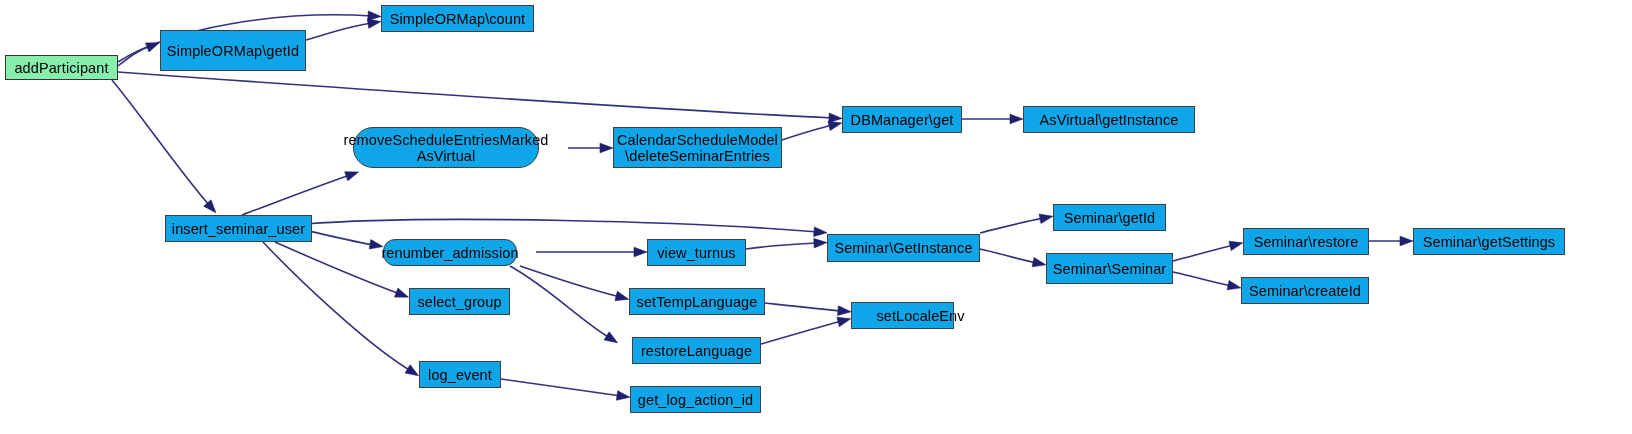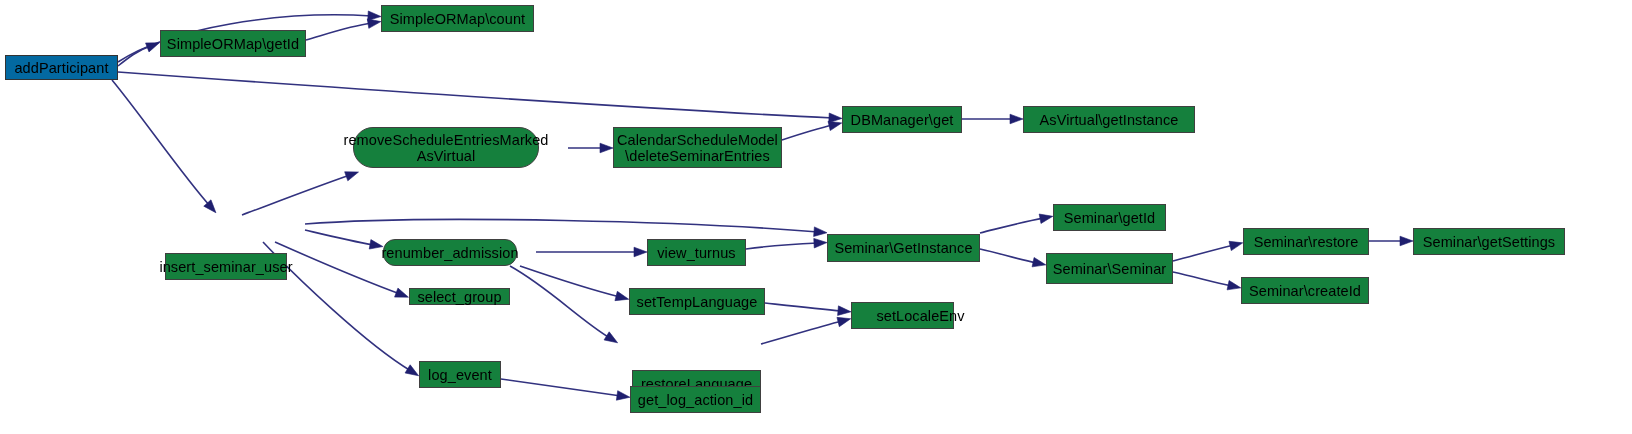--- a/index.html
+++ b/index.html
@@ -29,34 +29,34 @@
   }
   .edge-arrow {
     fill: #1f1f6e;
     stroke: #1f1f6e;
     stroke-width: 0.6px;
   }
   .node-box {
     position: absolute;
     box-sizing: border-box;
     border: 1.4px solid #404040;
-    background: #15803d;
+    background: #0ea5e9;
     display: flex;
     align-items: center;
     justify-content: center;
     text-align: center;
     color: #000000;
     font-size: 14.5px;
     line-height: 16px;
     letter-spacing: 0.1px;
     white-space: pre-line;
     user-select: none;
   }
   .node-box.highlight {
-    background: #0369a1;
+    background: #86efac;
     border-color: #333333;
   }
   .node-label {
     display: block;
     padding: 0 3px;
   }
 </style>
 </head>
 <body>
 
@@ -109,36 +109,36 @@
       <path d="M 765,303 C 792,306 818,309 842,311" class="edge-path"></path>
       <polygon points="850.9661125830345,311.7802724833993 837.5989157497272,315.43513894055206 838.4312063986865,305.8712855186486" class="edge-arrow"></polygon>
       <path d="M 761,344 C 790,336 818,327 842,321" class="edge-path"></path>
       <polygon points="850.7139752972722,318.7490814056193 839.3276120071041,326.6478617560477 836.9266321730981,317.3529547722906" class="edge-arrow"></polygon>
       <path d="M 501,379 C 536,384 585,391 621,396" class="edge-path"></path>
       <polygon points="629.9136837225379,397.2434799936317 616.3751734600462,400.2013068770728 617.70155211992,390.69337757303236" class="edge-arrow"></polygon>
     </svg>
   <div id="node-layer">
       <div class="node-box highlight" style="left: 5px; top: 55px; width: 113px; height: 25px;"><span class="node-label">addParticipant</span></div>
       <div class="node-box" style="left: 381px; top: 5px; width: 153px; height: 27px;"><span class="node-label">SimpleORMap\count</span></div>
-      <div class="node-box" style="left: 160px; top: 30px; width: 146px; height: 27px; justify-content: center;"><span class="node-label">SimpleORMap\getId</span></div>
+      <div class="node-box" style="left: 160px; top: 30px; width: 146px; height: 41px; justify-content: center;"><span class="node-label">SimpleORMap\getId</span></div>
       <div class="node-box" style="left: 842px; top: 106px; width: 120px; height: 27px;"><span class="node-label">DBManager\get</span></div>
       <div class="node-box" style="left: 1023px; top: 106px; width: 172px; height: 27px;"><span class="node-label">AsVirtual\getInstance</span></div>
       <div class="node-box" style="left: 353px; top: 127px; width: 186px; height: 41px; border-radius: 20px;"><span class="node-label">removeScheduleEntriesMarked
 AsVirtual</span></div>
       <div class="node-box" style="left: 613px; top: 127px; width: 169px; height: 41px;"><span class="node-label">CalendarScheduleModel
 \deleteSeminarEntries</span></div>
-      <div class="node-box" style="left: 165px; top: 215px; width: 122px; height: 27px; margin-top: 38px;"><span class="node-label">insert_seminar_user</span></div>
+      <div class="node-box" style="left: 165px; top: 215px; width: 147px; height: 27px;"><span class="node-label">insert_seminar_user</span></div>
       <div class="node-box" style="left: 383px; top: 239px; width: 134px; height: 27px; border-radius: 12px;"><span class="node-label">renumber_admission</span></div>
       <div class="node-box" style="left: 647px; top: 239px; width: 99px; height: 27px; justify-content: center;"><span class="node-label">view_turnus</span></div>
       <div class="node-box" style="left: 827px; top: 234px; width: 153px; height: 28px;"><span class="node-label">Seminar\GetInstance</span></div>
       <div class="node-box" style="left: 1053px; top: 204px; width: 113px; height: 27px;"><span class="node-label">Seminar\getId</span></div>
       <div class="node-box" style="left: 1046px; top: 253px; width: 127px; height: 31px;"><span class="node-label">Seminar\Seminar</span></div>
       <div class="node-box" style="left: 1243px; top: 228px; width: 126px; height: 27px;"><span class="node-label">Seminar\restore</span></div>
       <div class="node-box" style="left: 1241px; top: 277px; width: 128px; height: 27px;"><span class="node-label">Seminar\createId</span></div>
       <div class="node-box" style="left: 1413px; top: 228px; width: 152px; height: 27px;"><span class="node-label">Seminar\getSettings</span></div>
-      <div class="node-box" style="left: 409px; top: 288px; width: 101px; height: 17px;"><span class="node-label">select_group</span></div>
+      <div class="node-box" style="left: 409px; top: 288px; width: 101px; height: 27px;"><span class="node-label">select_group</span></div>
       <div class="node-box" style="left: 629px; top: 288px; width: 136px; height: 27px;"><span class="node-label">setTempLanguage</span></div>
-      <div class="node-box" style="left: 632px; top: 337px; width: 129px; height: 27px; margin-top: 33px;"><span class="node-label">restoreLanguage</span></div>
+      <div class="node-box" style="left: 632px; top: 337px; width: 129px; height: 27px;"><span class="node-label">restoreLanguage</span></div>
       <div class="node-box" style="left: 851px; top: 302px; width: 103px; height: 27px; padding-left: 36px;"><span class="node-label">setLocaleEnv</span></div>
       <div class="node-box" style="left: 419px; top: 361px; width: 82px; height: 27px;"><span class="node-label">log_event</span></div>
       <div class="node-box" style="left: 630px; top: 386px; width: 131px; height: 27px;"><span class="node-label">get_log_action_id</span></div>
     </div>
 </div>
 
 </body></html>

